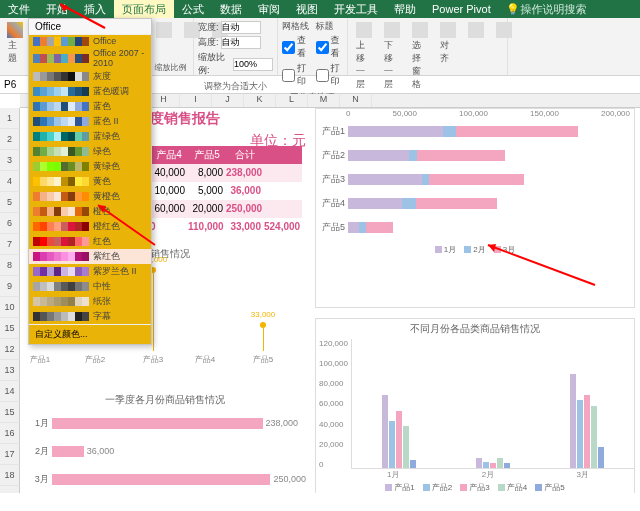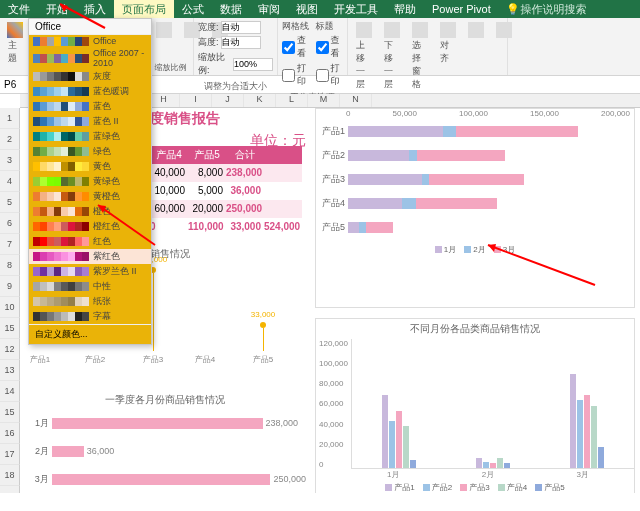--- a/index.html
+++ b/index.html
@@ -555,43 +555,43 @@
           <span style="background: rgb(197, 224, 180);"></span>
           <span style="background: rgb(226, 240, 217);"></span>
           <span style="background: rgb(56, 87, 35);"></span>
           <span style="background: rgb(102, 153, 51);"></span>
           <span style="background: rgb(143, 188, 143);"></span>
         </div>
         <div class="name">绿色</div>
       </div>
       <div class="color-row">
         <div class="color-swatch">
+          <span style="background: rgb(154, 205, 50);"></span>
+          <span style="background: rgb(173, 255, 47);"></span>
+          <span style="background: rgb(127, 255, 0);"></span>
+          <span style="background: rgb(124, 252, 0);"></span>
+          <span style="background: rgb(85, 107, 47);"></span>
+          <span style="background: rgb(107, 142, 35);"></span>
+          <span style="background: rgb(189, 183, 107);"></span>
+          <span style="background: rgb(128, 128, 0);"></span>
+        </div>
+        <div class="name">黄绿色</div>
+      </div>
+      <div class="color-row">
+        <div class="color-swatch">
           <span style="background: rgb(255, 192, 0);"></span>
           <span style="background: rgb(255, 217, 102);"></span>
           <span style="background: rgb(255, 230, 153);"></span>
           <span style="background: rgb(255, 242, 204);"></span>
           <span style="background: rgb(191, 144, 0);"></span>
           <span style="background: rgb(128, 96, 0);"></span>
           <span style="background: rgb(255, 235, 59);"></span>
           <span style="background: rgb(253, 216, 53);"></span>
         </div>
         <div class="name">黄色</div>
-      </div>
-      <div class="color-row">
-        <div class="color-swatch">
-          <span style="background: rgb(154, 205, 50);"></span>
-          <span style="background: rgb(173, 255, 47);"></span>
-          <span style="background: rgb(127, 255, 0);"></span>
-          <span style="background: rgb(124, 252, 0);"></span>
-          <span style="background: rgb(85, 107, 47);"></span>
-          <span style="background: rgb(107, 142, 35);"></span>
-          <span style="background: rgb(189, 183, 107);"></span>
-          <span style="background: rgb(128, 128, 0);"></span>
-        </div>
-        <div class="name">黄绿色</div>
       </div>
       <div class="color-row">
         <div class="color-swatch">
           <span style="background: rgb(237, 125, 49);"></span>
           <span style="background: rgb(244, 177, 131);"></span>
           <span style="background: rgb(248, 203, 173);"></span>
           <span style="background: rgb(251, 229, 214);"></span>
           <span style="background: rgb(197, 90, 17);"></span>
           <span style="background: rgb(132, 60, 12);"></span>
           <span style="background: rgb(255, 153, 51);"></span>

